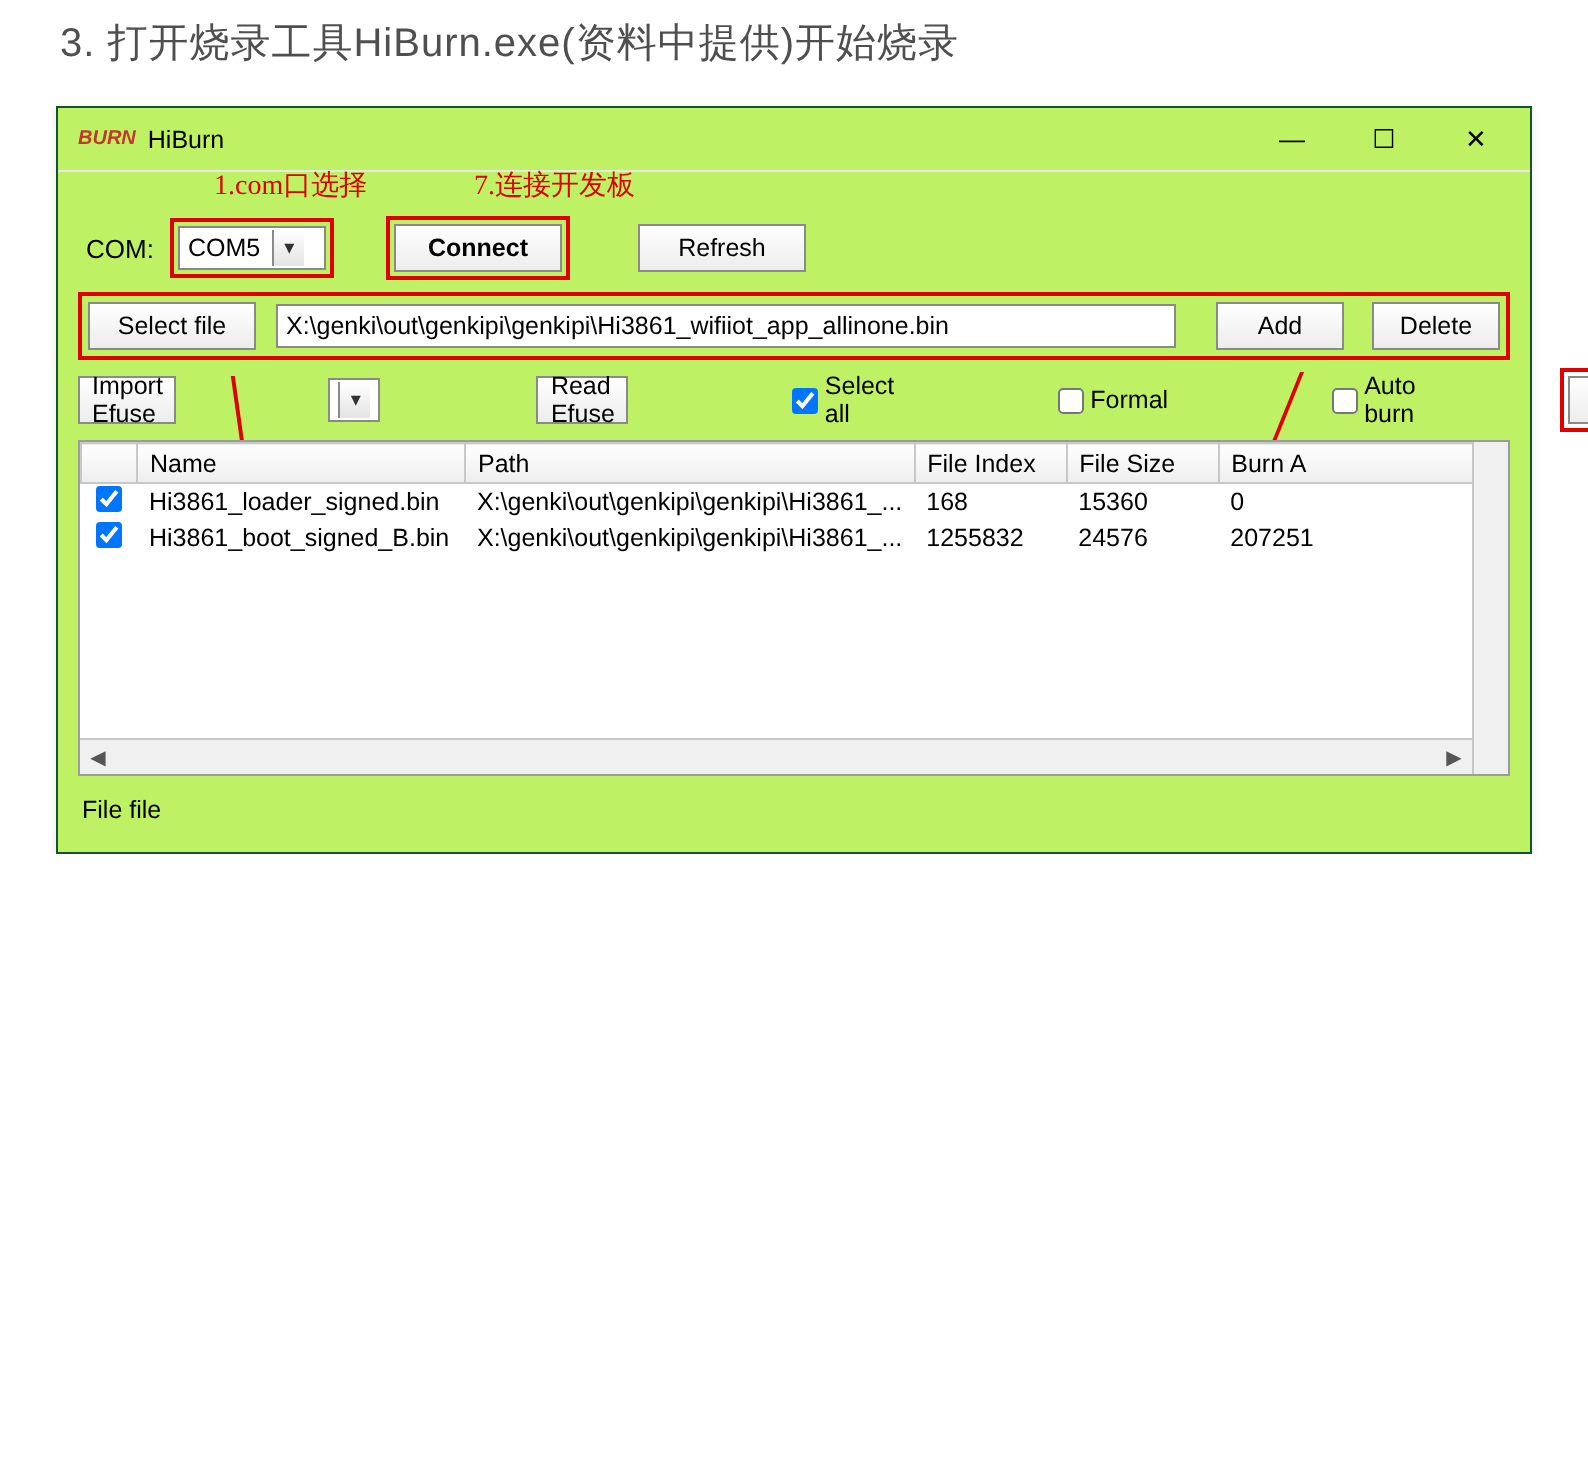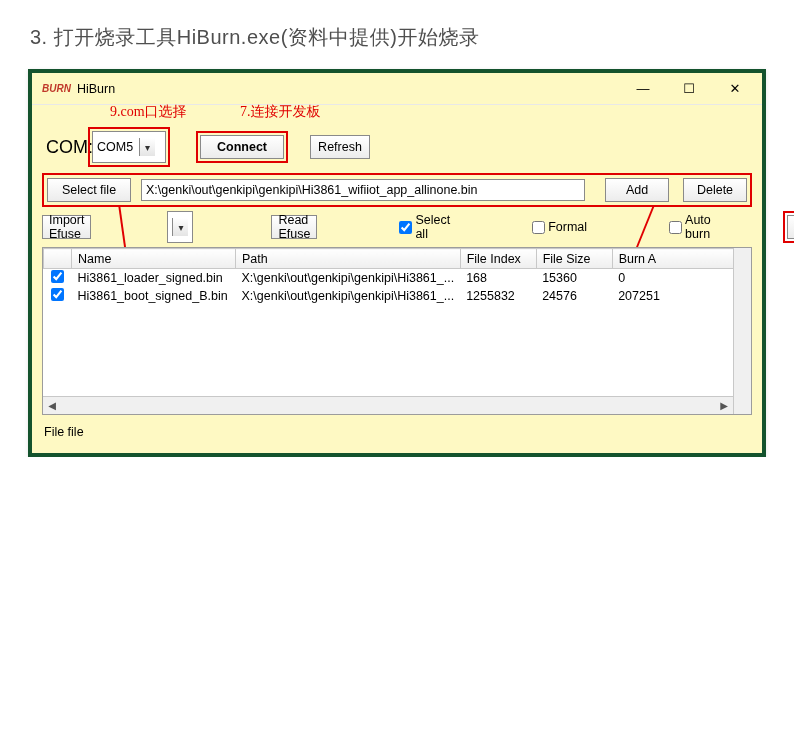--- a/index.html
+++ b/index.html
@@ -7,27 +7,27 @@
     margin: 0;
     font-family: "Microsoft YaHei", "SimSun", Arial, sans-serif;
     background: #fff;
     font-size: 13px;
     color: #000;
     width: 794px;
   }
   .heading {
     font-size: 20px;
     color: #4f4f4f;
-    padding: 24px 30px 18px 30px;
+    padding: 8px 30px 18px 30px;
     letter-spacing: 0.5px;
   }
   .window {
     margin: 0 28px;
-    border: 4px solid #14532d;
-    background: #fef9c3;
+    border: 1px solid #14532d;
+    background: #bef264;
     box-shadow: 0 1px 4px rgba(0,0,0,0.1);
   }
   .titlebar {
     display: flex;
     align-items: center;
     height: 32px;
     padding: 0 4px 0 10px;
     border-bottom: 1px solid #e8e8e8;
     font-size: 12.5px;
   }
@@ -57,34 +57,34 @@
     position: absolute;
     color: #e00000;
     font-size: 14px;
     font-family: "SimSun", serif;
     pointer-events: none;
     white-space: nowrap;
   }
   .redbox { border: 2px solid #e00000; }
   .row { display: flex; align-items: center; margin: 4px 0; }
   .gap { width: 10px; flex: 0 0 auto; }
-  .lbl { padding: 0 4px; font-size: 18px; }
+  .lbl { padding: 0 4px; font-size: 13px; }
   .btn {
     height: 24px;
     border: 1px solid #8a8a8a;
     background: linear-gradient(#fff, #ececec);
     display: inline-flex;
     align-items: center;
     justify-content: center;
     font-size: 12.5px;
     padding: 0 6px;
     cursor: default;
   }
   .select {
-    height: 32px;
+    height: 22px;
     border: 1px solid #8a8a8a;
     background: #fff;
     display: inline-flex;
     align-items: center;
     padding: 0 4px;
     font-size: 12.5px;
   }
   .caret {
     margin-left: 6px;
     width: 16px;
@@ -193,42 +193,42 @@
     <span class="app-icon">BURN</span>
     <span class="title">HiBurn</span>
     <div class="winctl">—</div>
     <div class="winctl">☐</div>
     <div class="winctl">✕</div>
   </div>
 
 
   <div class="content">
 
-    <div class="annot" style="left:78px; top:-2px;">9.com口选择</div>
+    <div class="annot" style="left:78px; top:-2px;">1.com口选择</div>
     <div class="annot" style="left:208px; top:-2px;">7.连接开发板</div>
     <div class="annot" style="left:58px; top:208px;">3.选择烧录文件</div>
     <div class="annot" style="left:535px; top:202px;">4.开始烧录</div>
 
     <div class="annot-line" style="left:94px; top:102px; width:2px; height:108px; transform:skewX(8deg);"></div>
     <div class="annot-line" style="left:600px; top:100px; width:2px; height:104px; transform:skewX(-22deg);"></div>
 
     <div class="row" style="margin-top:18px;">
       <span class="lbl" style="width:46px;">COM:</span>
       <span class="redbox" style="padding:2px;">
         <span class="select" style="width:74px;">
           <span>COM5</span>
           <span class="caret"></span>
         </span>
       </span>
       <div class="gap" style="width:26px;"></div>
       <span class="redbox" style="padding:2px;font-weight:bold;">
         <span class="btn" style="width:84px;">Connect</span>
       </span>
       <div class="gap" style="width:22px;"></div>
-      <span class="btn" style="width:60px;">Refresh</span>
+      <span class="btn" style="width:84px;margin-left:12px;">Refresh</span>
     </div>
 
     <div class="row redbox" style="padding:3px; margin-top:6px;">
       <span class="btn" style="width:84px;">Select file</span>
       <div class="gap"></div>
       <span class="txt" style="flex:1;">X:\genki\out\genkipi\genkipi\Hi3861_wifiiot_app_allinone.bin</span>
       <div class="gap" style="width:20px;"></div>
       <span class="btn" style="width:64px;">Add</span>
       <div class="gap" style="width:14px;"></div>
       <span class="btn" style="width:64px;">Delete</span>

